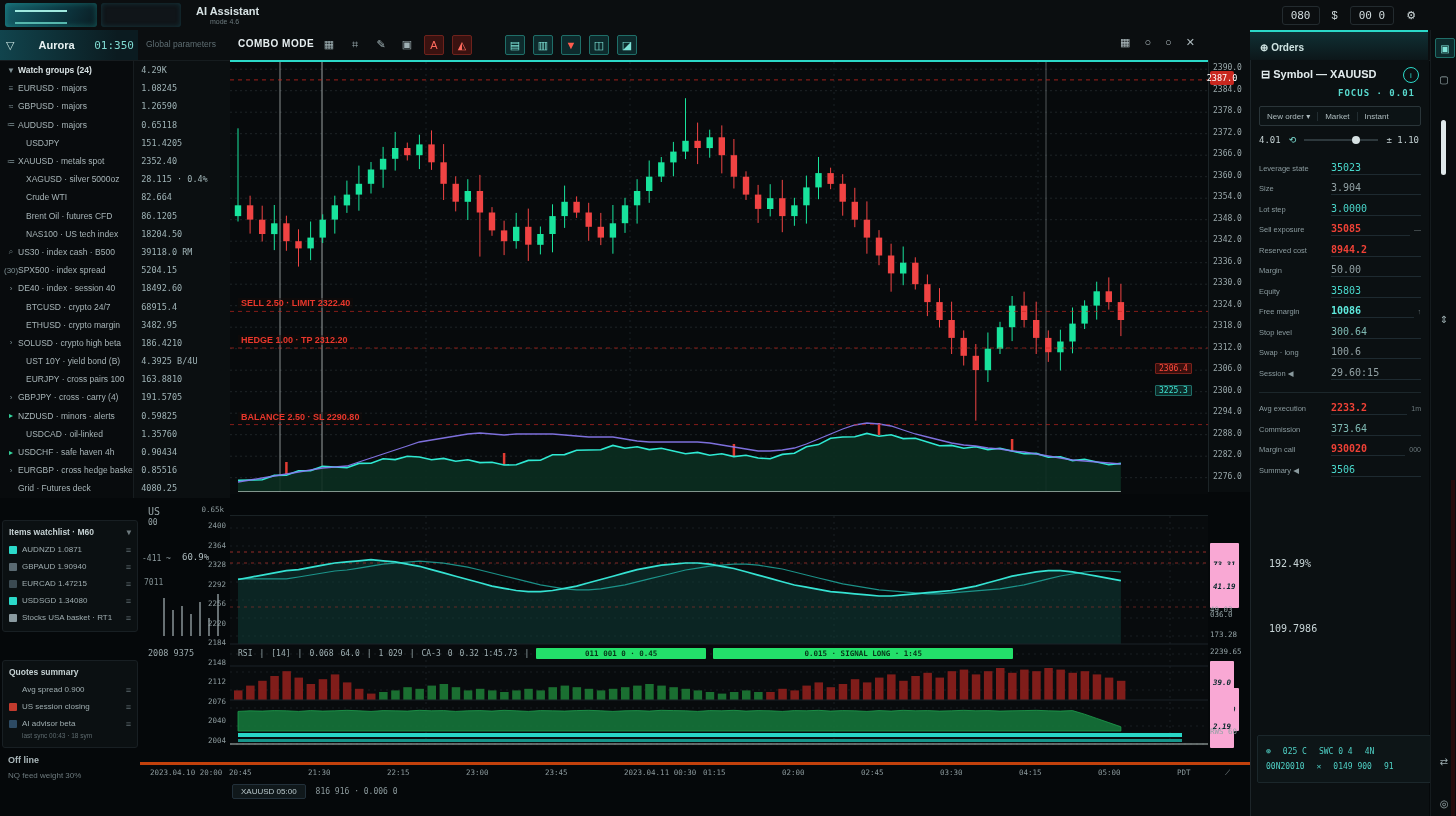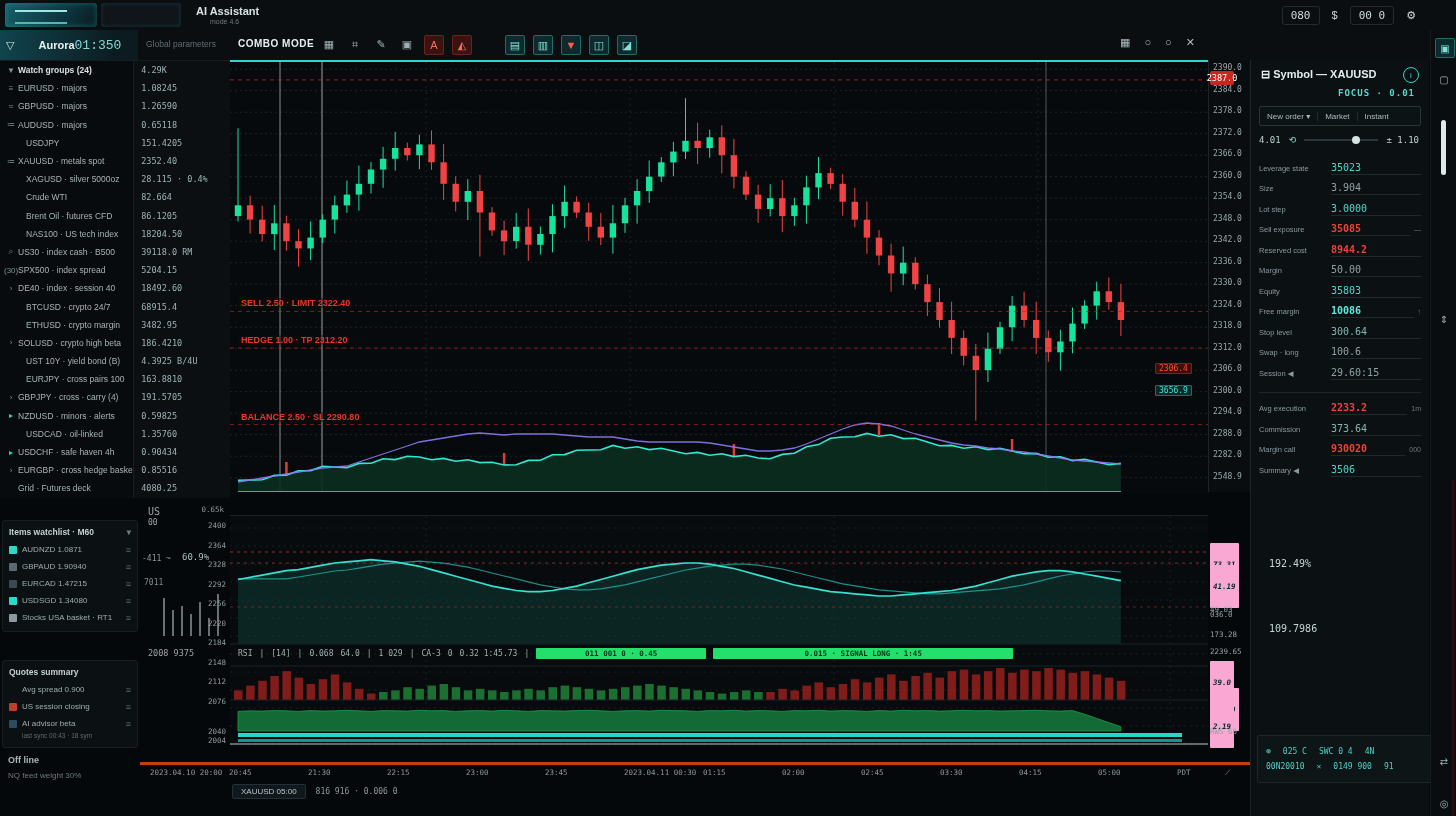--- a/index.html
+++ b/index.html
@@ -15,21 +15,21 @@
   #logo-thumb2{left:101px;top:3px;width:80px;height:24px;border-radius:3px;background:#101519;box-shadow:inset 0 0 5px #1b6f7a66;}
   #tab-title{left:196px;top:5px;font-size:11px;font-weight:bold;color:#d7e2e4;}
   #tab-sub{left:210px;top:18px;font-size:7px;color:#6c7a7e;}
   #tb-right{right:40px;top:4px;height:22px;display:flex;align-items:center;gap:12px;font-size:11px;color:#cfd9db;}
   .tb-pill{border:1px solid #232b2f;border-radius:3px;padding:2px 8px;}
   
   #subbar{left:0;top:30px;width:1456px;height:30px;background:#0b0e10;border-bottom:1px solid #161c1f;}
   #sb-head{left:0;top:0;width:138px;height:30px;background:linear-gradient(90deg,#11444d,#0b1b20 85%);display:flex;align-items:center;}
   #sb-brand{font-size:11px;font-weight:bold;color:#e8f1f2;margin-left:24px;}
   #sb-logo{color:#cfe9e6;font-size:11px;margin-left:6px;}
-  #sb-badge{margin-left:auto;margin-right:20px;font-size:13px;color:#7fd9d0;font-family:Liberation Mono, monospace;}
+  #sb-badge{margin-left:auto;margin-right:4px;font-size:11px;color:#7fd9d0;}
   #sb-params{left:146px;top:9px;font-size:8.5px;color:#5f6e73;}
   #mode-label{left:238px;top:8px;font-size:10px;font-weight:bold;color:#e6eef0;letter-spacing:.5px;}
   .ticon{display:inline-flex;align-items:center;justify-content:center;width:18px;height:18px;margin-right:8px;
          font-size:11px;color:#9fb0b4;border-radius:2px;}
   .ticon.red{color:#ff6b5e;background:#3a1210;border:1px solid #6e221c;}
   .ticon.teal{color:#7fe3d8;background:#0d2a2c;border:1px solid #1f6e68;}
   .ticon.tealred{color:#ff5c4d;background:#0d2a2c;border:1px solid #1f6e68;}
   #tool-icons{left:320px;top:5px;display:flex;}
   #tool-icons2{left:505px;top:5px;display:flex;}
   #win-ctrls{left:1120px;top:6px;display:flex;gap:14px;font-size:11px;color:#aebbbf;}
@@ -161,20 +161,23 @@
         <span class="ticon tealred">▼</span>
         <span class="ticon teal">◫</span>
         <span class="ticon teal">◪</span>
       </div>
     <div id="win-ctrls" class="abs">
         <span>▦</span>
         <span>○</span>
         <span>○</span>
         <span>✕</span>
       </div>
+    <div id="orders-head" class="abs">
+      <span style="margin-left:10px">⊕ Orders</span>
+    </div>
   </div>
 
   <div id="tree" class="abs">
       <div class="trow b">
         <div class="nm">
           <span class="ic">▼</span>
           <span>Watch groups (24)</span>
         </div>
         <div class="vl mono">4.29K</div>
       </div>
@@ -616,21 +619,21 @@
         </g>
         <line x1="0" y1="17.9" x2="978" y2="17.9" stroke="#c8271f" stroke-width="1" stroke-dasharray="4,4" opacity="0.8"></line>
         <line x1="0" y1="249.4" x2="978" y2="249.4" stroke="#c8271f" stroke-width="1" stroke-dasharray="4,4" opacity="0.65"></line>
         <line x1="0" y1="286.0" x2="978" y2="286.0" stroke="#c8271f" stroke-width="1" stroke-dasharray="4,4" opacity="0.65"></line>
         <line x1="0" y1="362.6" x2="978" y2="362.6" stroke="#c8271f" stroke-width="1" stroke-dasharray="4,4" opacity="0.65"></line>
       </svg>
   <div class="lvl-lbl" style="left: 8px; top: 236.4px;">SELL 2.50 · LIMIT 2322.40</div>
       <div class="lvl-lbl" style="left: 8px; top: 272.95px;">HEDGE 1.00 · TP 2312.20</div>
       <div class="lvl-lbl" style="left: 8px; top: 349.633px;">BALANCE 2.50 · SL 2290.80</div>
       <div class="side-tag mono" style="left: 925px; top: 300.733px; background: rgb(58, 15, 13); color: rgb(255, 75, 62); border: 1px solid rgb(122, 34, 27);">2306.4</div>
-      <div class="side-tag mono" style="left: 925px; top: 322.592px; background: rgb(13, 42, 40); color: rgb(63, 226, 210); border: 1px solid rgb(31, 110, 104);">3656.9</div>
+      <div class="side-tag mono" style="left: 925px; top: 322.592px; background: rgb(13, 42, 40); color: rgb(63, 226, 210); border: 1px solid rgb(31, 110, 104);">3225.3</div>
     </div>
   <div id="price-axis" class="abs">
       <span class="pa-lbl" style="top: 3.16667px;">2390.0</span>
       <span class="pa-lbl" style="top: 24.6667px;">2384.0</span>
       <span class="pa-lbl" style="top: 46.1667px;">2378.0</span>
       <span class="pa-lbl" style="top: 67.6667px;">2372.0</span>
       <span class="pa-lbl" style="top: 89.1667px;">2366.0</span>
       <span class="pa-lbl" style="top: 110.667px;">2360.0</span>
       <span class="pa-lbl" style="top: 132.167px;">2354.0</span>
       <span class="pa-lbl" style="top: 153.667px;">2348.0</span>
@@ -638,36 +641,36 @@
       <span class="pa-lbl" style="top: 196.667px;">2336.0</span>
       <span class="pa-lbl" style="top: 218.167px;">2330.0</span>
       <span class="pa-lbl" style="top: 239.667px;">2324.0</span>
       <span class="pa-lbl" style="top: 261.167px;">2318.0</span>
       <span class="pa-lbl" style="top: 282.667px;">2312.0</span>
       <span class="pa-lbl" style="top: 304.167px;">2306.0</span>
       <span class="pa-lbl" style="top: 325.667px;">2300.0</span>
       <span class="pa-lbl" style="top: 347.167px;">2294.0</span>
       <span class="pa-lbl" style="top: 368.667px;">2288.0</span>
       <span class="pa-lbl" style="top: 390.167px;">2282.0</span>
-      <span class="pa-lbl" style="top: 411.667px;">2548.9</span>
+      <span class="pa-lbl" style="top: 411.667px;">2276.0</span>
       <div id="pa-cur" style="top: 10.9167px;">2387.0</div>
     </div>
 
   <div id="ind-axis" class="abs">
       <span class="ia-lbl" style="top: 6px;">2400</span>
       <span class="ia-lbl" style="top: 25.5px;">2364</span>
       <span class="ia-lbl" style="top: 45px;">2328</span>
       <span class="ia-lbl" style="top: 64.5px;">2292</span>
       <span class="ia-lbl" style="top: 84px;">2256</span>
       <span class="ia-lbl" style="top: 103.5px;">2220</span>
       <span class="ia-lbl" style="top: 123px;">2184</span>
       <span class="ia-lbl" style="top: 142.5px;">2148</span>
       <span class="ia-lbl" style="top: 162px;">2112</span>
       <span class="ia-lbl" style="top: 181.5px;">2076</span>
-      <span class="ia-lbl" style="top: 201px; margin-top: 11px;">2040</span>
+      <span class="ia-lbl" style="top: 201px;">2040</span>
       <span class="ia-lbl" style="top: 220.5px;">2004</span>
       <span class="ia-lbl" style="top: -10px; right: 4px;">0.65k</span>
     </div>
   <div id="ind-area" class="abs">
     <svg id="ind-svg" width="978" height="229">
         <line x1="0" y1="12" x2="978" y2="12" stroke="#181f22" stroke-dasharray="2,4"></line>
         <line x1="0" y1="30" x2="978" y2="30" stroke="#181f22" stroke-dasharray="2,4"></line>
         <line x1="0" y1="48" x2="978" y2="48" stroke="#181f22" stroke-dasharray="2,4"></line>
         <line x1="0" y1="66" x2="978" y2="66" stroke="#181f22" stroke-dasharray="2,4"></line>
         <line x1="0" y1="84" x2="978" y2="84" stroke="#181f22" stroke-dasharray="2,4"></line>

